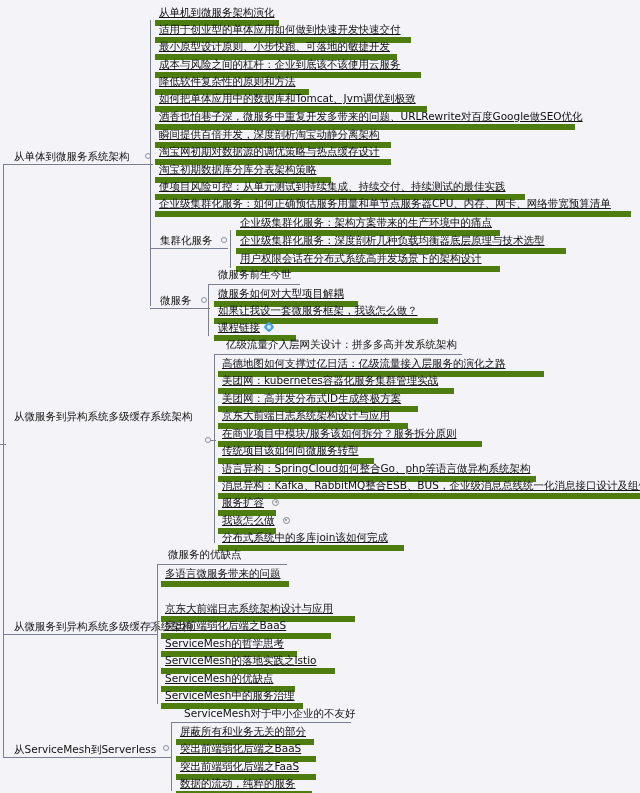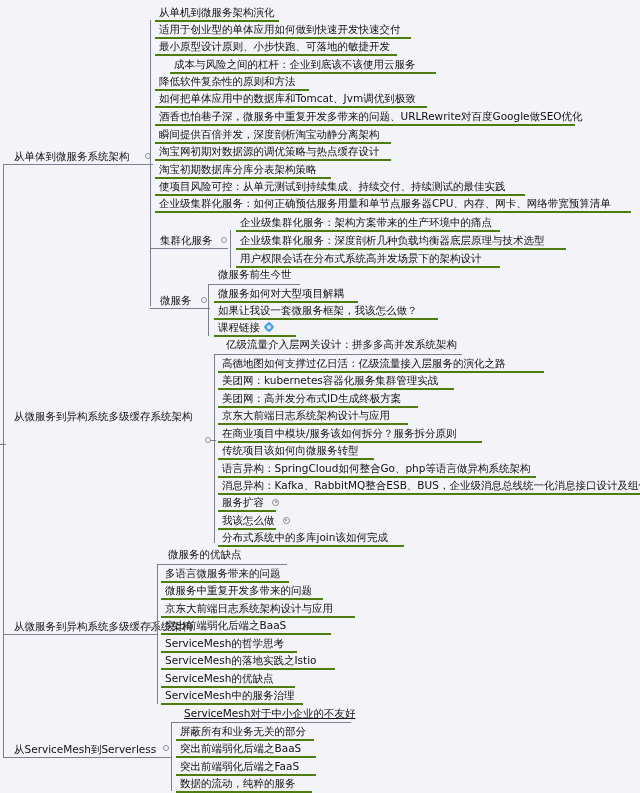--- a/index.html
+++ b/index.html
@@ -1,20 +1,20 @@
 <!DOCTYPE html>
 <html><head>
 <meta charset="utf-8">
 <style>
   html, body { margin:0; padding:0; }
   body { width:640px; height:793px; background:#f4f4f8; position:relative; overflow:hidden;
          font-family:"DejaVu Sans", "Liberation Sans", sans-serif; color:#111; }
   #canvas { position:absolute; left:0; top:0; width:640px; height:793px; }
   .node { position:absolute; font-size:10.5px; line-height:16px; white-space:nowrap; height:16px; padding-left:4px; }
-  .node.ul { border-bottom:2px solid #4d7c0f; }
+  .node.ul { border-bottom:6px solid #4d7c0f;text-decoration:underline; }
   .root { position:absolute; font-size:10.5px; line-height:16px; white-space:nowrap; padding-left:2px; }
   .vline { position:absolute; width:1px; background:#7a7f92; }
   .hline { position:absolute; height:1px; background:#7a7f92; }
   .knob { position:absolute; width:6px; height:6px; border:1px solid #8a8fa3; border-radius:50%; background:#f4f4f8; box-sizing:border-box; }
   .expand { display:inline-block; width:7px; height:7px; border:1px solid #888; border-radius:50%; margin-left:8px; vertical-align:middle; position:relative; top:-1px; box-sizing:border-box; }
   .expand::after { content:""; position:absolute; left:1.5px; top:1.5px; width:2px; height:2px; background:#888; border-radius:50%; }
   .link-ico { display:inline-block; width:8px; height:8px; margin-left:5px; vertical-align:middle; position:relative; top:-1px; transform:rotate(45deg); background:#4aa3e0; border-radius:2px; }
   .link-ico::after { content:""; position:absolute; left:2px; top:2px; width:4px; height:4px; background:#cfe8fa; border-radius:50%; }
 </style>
 </head>
@@ -26,21 +26,21 @@
   <div class="hline" style="left:0px;top:444px;width:6px;"></div>
 
   <div class="root" style="left:12px;top:148px;">从单体到微服务系统架构</div>
   <div class="hline" style="left:3px;top:164px;width:150px;"></div>
   <div class="knob" style="left:145px;top:153px;"></div>
   <div class="vline" style="left:150px;top:20px;height:286px;"></div>
 
   <div class="node ul" style="left:155px;top:4px;width:120px;">从单机到微服务架构演化</div>
   <div class="node ul" style="left:155px;top:21px;width:252px;">适用于创业型的单体应用如何做到快速开发快速交付</div>
   <div class="node ul" style="left:155px;top:38px;width:238px;">最小原型设计原则、小步快跑、可落地的敏捷开发</div>
-  <div class="node ul" style="left:155px;top:56px;width:262px;margin-left:15px;">成本与风险之间的杠杆：企业到底该不该使用云服务</div>
+  <div class="node ul" style="left:155px;top:56px;width:262px;">成本与风险之间的杠杆：企业到底该不该使用云服务</div>
   <div class="node ul" style="left:155px;top:73px;width:150px;">降低软件复杂性的原则和方法</div>
   <div class="node ul" style="left:155px;top:90px;width:268px;">如何把单体应用中的数据库和Tomcat、Jvm调优到极致</div>
   <div class="node ul" style="left:155px;top:108px;width:416px;">酒香也怕巷子深，微服务中重复开发多带来的问题、URLRewrite对百度Google做SEO优化</div>
   <div class="node ul" style="left:155px;top:126px;width:232px;">瞬间提供百倍并发，深度剖析淘宝动静分离架构</div>
   <div class="node ul" style="left:155px;top:143px;width:232px;">淘宝网初期对数据源的调优策略与热点缓存设计</div>
   <div class="node ul" style="left:155px;top:161px;width:172px;">淘宝初期数据库分库分表架构策略</div>
   <div class="node ul" style="left:155px;top:178px;width:366px;">使项目风险可控：从单元测试到持续集成、持续交付、持续测试的最佳实践</div>
   <div class="node ul" style="left:155px;top:195px;width:472px;">企业级集群化服务：如何正确预估服务用量和单节点服务器CPU、内存、网卡、网络带宽预算清单</div>
 
   <div class="node" style="left:156px;top:232px;">集群化服务</div>
@@ -87,33 +87,32 @@
   <div class="node ul" style="left:218px;top:529px;width:182px;">分布式系统中的多库join该如何完成</div>
 
   <div class="root" style="left:12px;top:618px;">从微服务到异构系统多级缓存系统架构</div>
   <div class="hline" style="left:3px;top:634px;width:154px;"></div>
   <div class="knob" style="left:149px;top:622px;"></div>
   <div class="vline" style="left:157px;top:564px;height:140px;"></div>
 
   <div class="node" style="left:164px;top:546px;">微服务的优缺点</div>
   <div class="hline" style="left:157px;top:564px;width:130px;"></div>
   <div class="node ul" style="left:161px;top:565px;width:124px;">多语言微服务带来的问题</div>
-  <div class="node ul" style="left:161px;top:582px;width:158px;">微服务中重复开发多带来的问题</div>
   <div class="node ul" style="left:161px;top:600px;width:190px;">京东大前端日志系统架构设计与应用</div>
   <div class="node ul" style="left:161px;top:617px;width:166px;">突出前端弱化后端之BaaS</div>
   <div class="node ul" style="left:161px;top:635px;width:132px;">ServiceMesh的哲学思考</div>
   <div class="node ul" style="left:161px;top:652px;width:170px;">ServiceMesh的落地实践之Istio</div>
   <div class="node ul" style="left:161px;top:670px;width:130px;">ServiceMesh的优缺点</div>
   <div class="node ul" style="left:161px;top:687px;width:138px;">ServiceMesh中的服务治理</div>
 
   <div class="root" style="left:12px;top:741px;">从ServiceMesh到Serverless</div>
   <div class="hline" style="left:3px;top:757px;width:168px;"></div>
   <div class="knob" style="left:163px;top:745px;"></div>
   <div class="vline" style="left:171px;top:723px;height:68px;"></div>
 
-  <div class="node" style="left:180px;top:705px;text-decoration:underline;">ServiceMesh对于中小企业的不友好</div>
+  <div class="node" style="left:180px;top:705px;">ServiceMesh对于中小企业的不友好</div>
   <div class="hline" style="left:171px;top:722px;width:180px;"></div>
   <div class="node ul" style="left:176px;top:723px;width:134px;">屏蔽所有和业务无关的部分</div>
   <div class="node ul" style="left:176px;top:740px;width:136px;">突出前端弱化后端之BaaS</div>
   <div class="node ul" style="left:176px;top:758px;width:136px;">突出前端弱化后端之FaaS</div>
   <div class="node ul" style="left:176px;top:775px;width:132px;">数据的流动，纯粹的服务</div>
 
 </div>
 
 </body></html>

